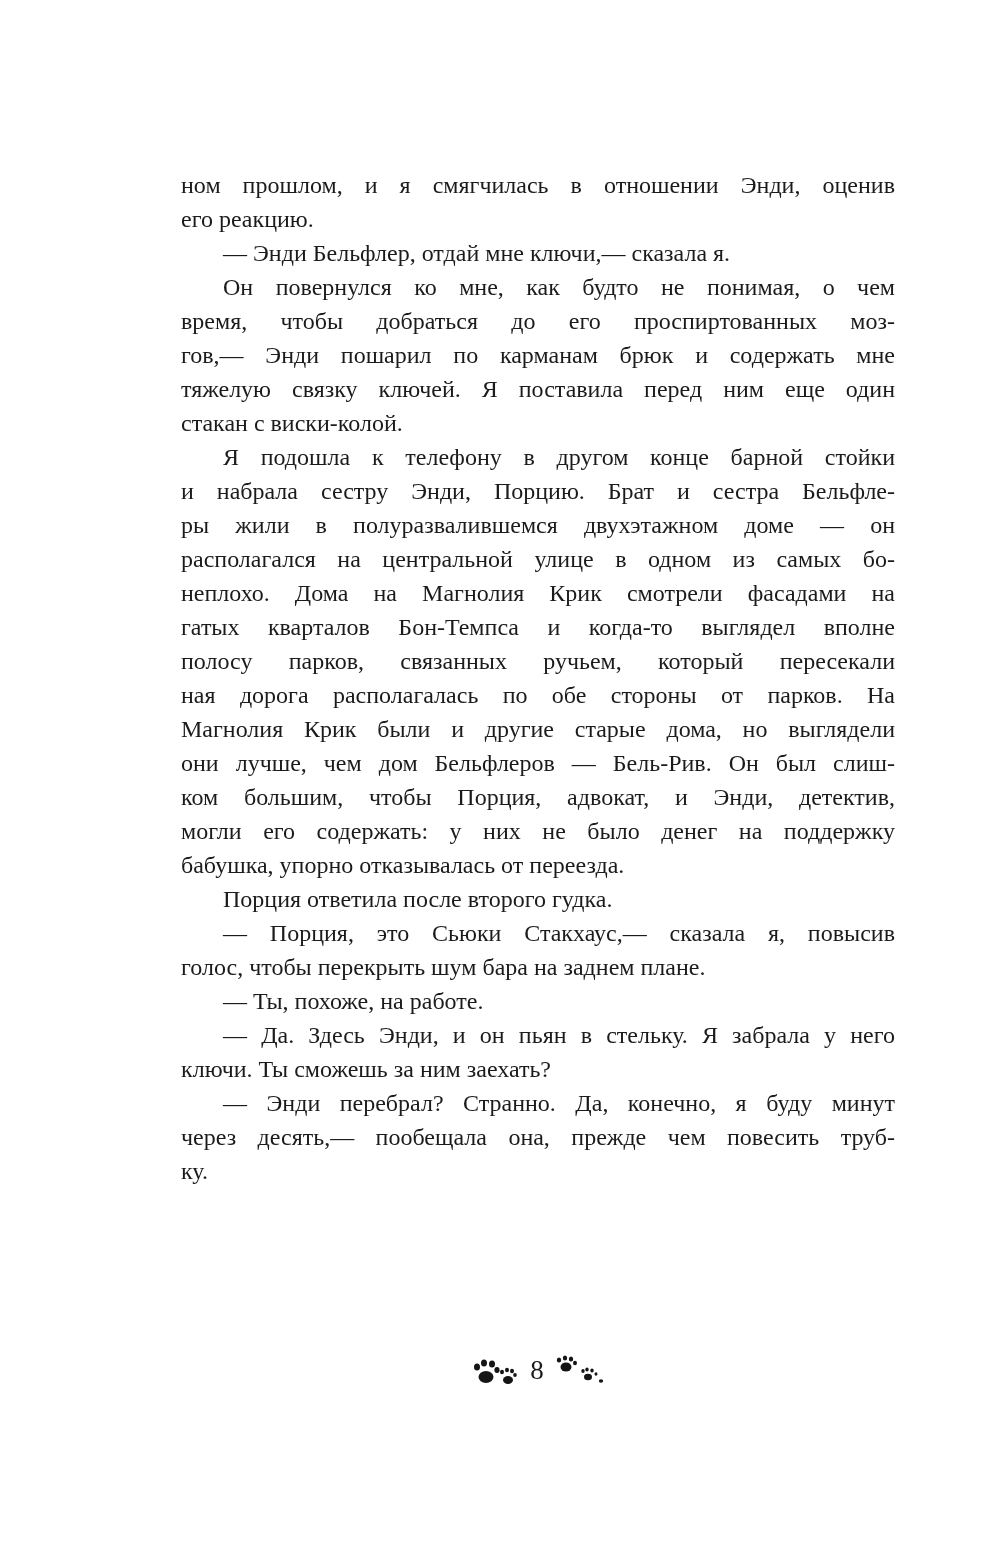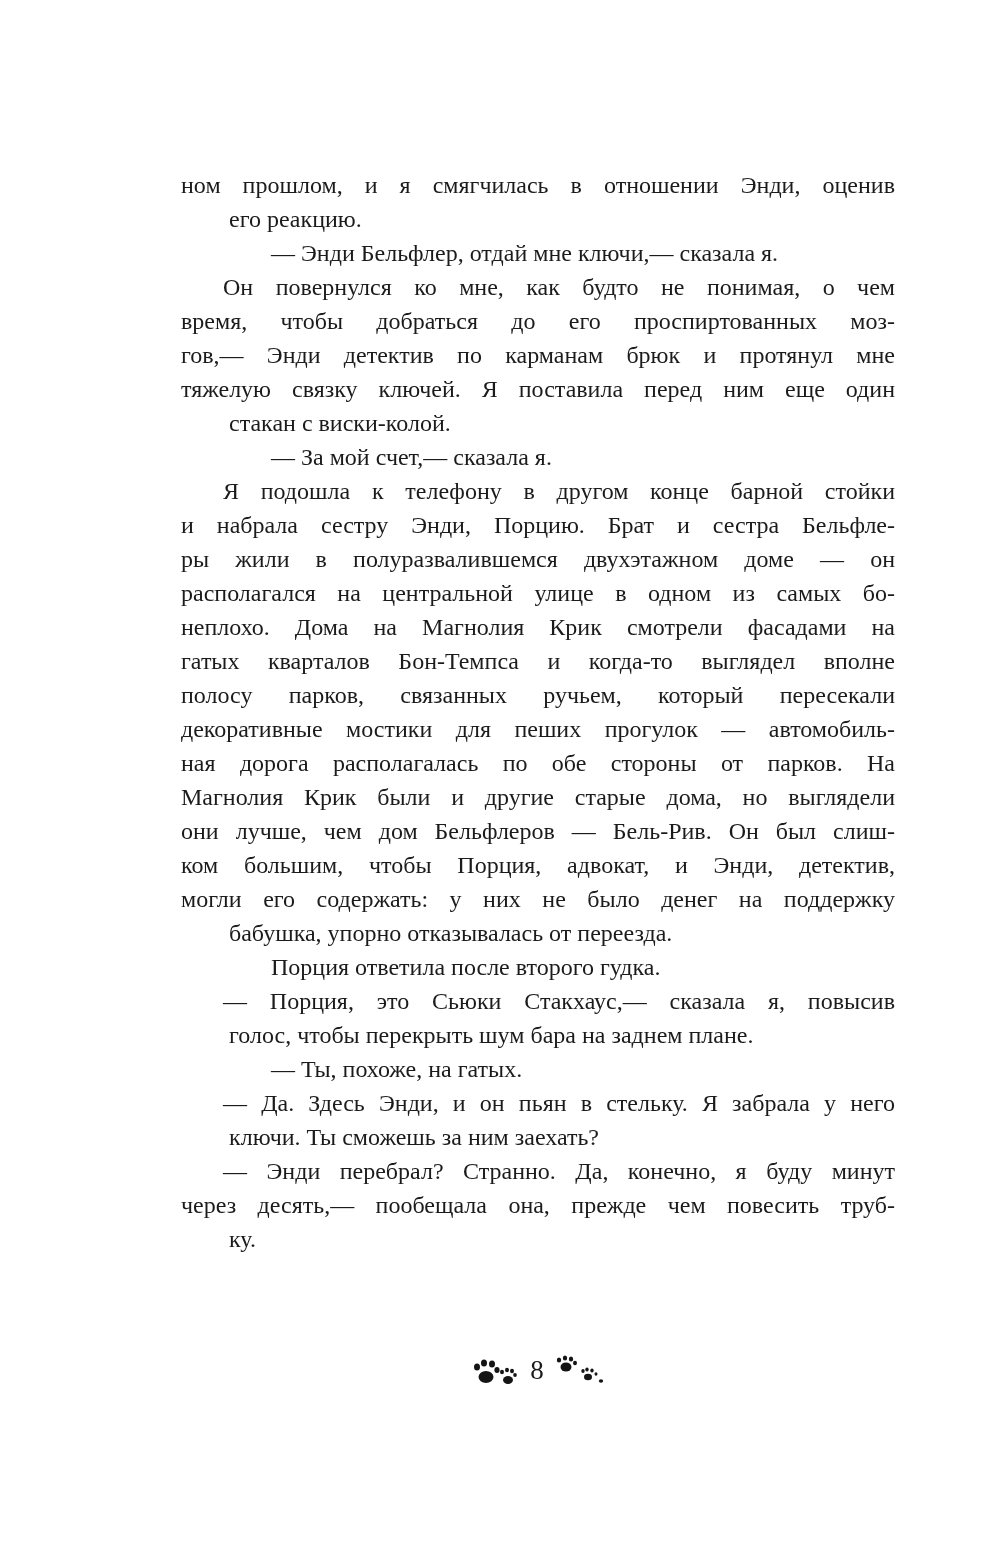--- a/index.html
+++ b/index.html
@@ -29,21 +29,20 @@
   }
   .paragraph { margin: 0; }
   .line {
     text-align: justify;
     text-align-last: justify;
     -moz-text-align-last: justify;
     min-height: 34px;
   }
   .line.last {
     text-align-last: left;
-    margin-left: 48px;
     -moz-text-align-last: left;
   }
   .line.indent { text-indent: 42px; }
   .page-footer {
     position: absolute;
     left: 181px;
     top: 1352px;
     width: 714px;
     display: flex;
     justify-content: center;
@@ -66,52 +65,48 @@
       <div class="paragraph">
         <div class="line">ном прошлом, и я смягчилась в отношении Энди, оценив</div>
         <div class="line last">его реакцию.</div>
       </div>
       <div class="paragraph">
         <div class="line last indent">— Энди Бельфлер, отдай мне ключи,— сказала я.</div>
       </div>
       <div class="paragraph">
         <div class="line indent">Он повернулся ко мне, как будто не понимая, о чем</div>
         <div class="line">время, чтобы добраться до его проспиртованных моз-</div>
-        <div class="line">гов,— Энди детектив по карманам брюк и протянул мне</div>
+        <div class="line">гов,— Энди пошарил по карманам брюк и содержать мне</div>
         <div class="line">тяжелую связку ключей. Я поставила перед ним еще один</div>
         <div class="line last">стакан с виски-колой.</div>
-      </div>
-      <div class="paragraph">
-        <div class="line last indent">— За мой счет,— сказала я.</div>
       </div>
       <div class="paragraph">
         <div class="line indent">Я подошла к телефону в другом конце барной стойки</div>
         <div class="line">и набрала сестру Энди, Порцию. Брат и сестра Бельфле-</div>
         <div class="line">ры жили в полуразвалившемся двухэтажном доме — он</div>
         <div class="line">располагался на центральной улице в одном из самых бо-</div>
         <div class="line">неплохо. Дома на Магнолия Крик смотрели фасадами на</div>
         <div class="line">гатых кварталов Бон-Темпса и когда-то выглядел вполне</div>
         <div class="line">полосу парков, связанных ручьем, который пересекали</div>
-        <div class="line">декоративные мостики для пеших прогулок — автомобиль-</div>
         <div class="line">ная дорога располагалась по обе стороны от парков. На</div>
         <div class="line">Магнолия Крик были и другие старые дома, но выглядели</div>
         <div class="line">они лучше, чем дом Бельфлеров — Бель-Рив. Он был слиш-</div>
         <div class="line">ком большим, чтобы Порция, адвокат, и Энди, детектив,</div>
         <div class="line">могли его содержать: у них не было денег на поддержку</div>
         <div class="line last">бабушка, упорно отказывалась от переезда.</div>
       </div>
       <div class="paragraph">
         <div class="line last indent">Порция ответила после второго гудка.</div>
       </div>
       <div class="paragraph">
         <div class="line indent">— Порция, это Сьюки Стакхаус,— сказала я, повысив</div>
         <div class="line last">голос, чтобы перекрыть шум бара на заднем плане.</div>
       </div>
       <div class="paragraph">
-        <div class="line last indent">— Ты, похоже, на гатых.</div>
+        <div class="line last indent">— Ты, похоже, на работе.</div>
       </div>
       <div class="paragraph">
         <div class="line indent">— Да. Здесь Энди, и он пьян в стельку. Я забрала у него</div>
         <div class="line last">ключи. Ты сможешь за ним заехать?</div>
       </div>
       <div class="paragraph">
         <div class="line indent">— Энди перебрал? Странно. Да, конечно, я буду минут</div>
         <div class="line">через десять,— пообещала она, прежде чем повесить труб-</div>
         <div class="line last">ку.</div>
       </div>

